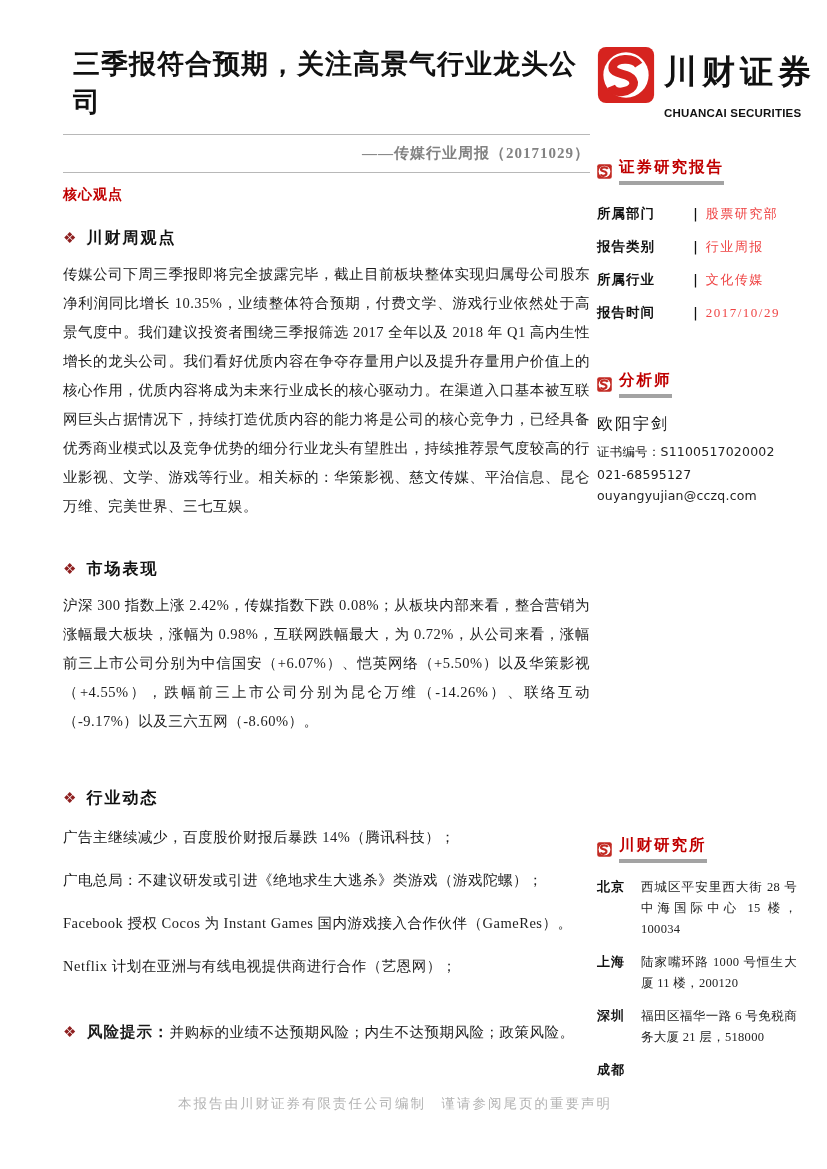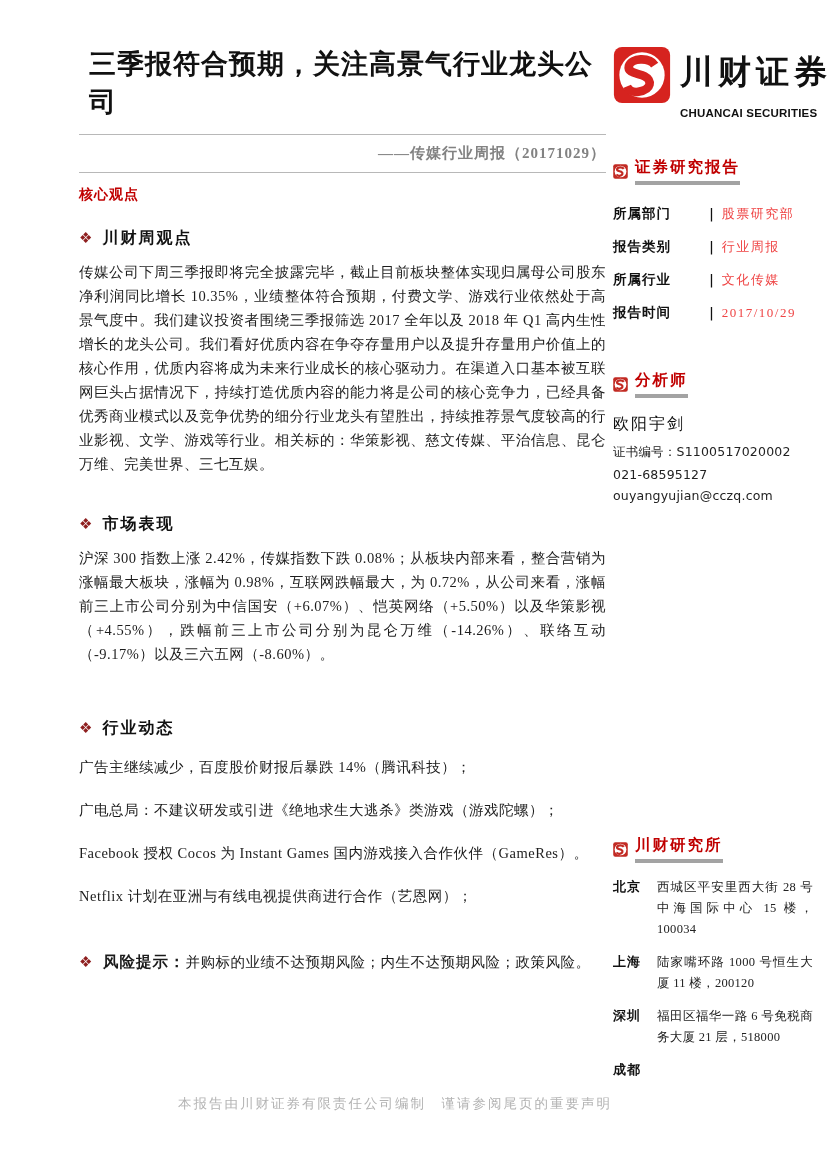--- a/index.html
+++ b/index.html
@@ -4,21 +4,20 @@
 <style>
   * { margin: 0; padding: 0; box-sizing: border-box; }
   html, body { background: #ffffff; }
   body { font-family: "Liberation Serif", "DejaVu Serif", serif; color: #1a1a1a; }
   .page {
     position: relative;
     width: 827px; height: 1169px;
     margin: 0 auto;
     background: #ffffff;
     overflow: hidden;
-    padding-left: 16px;
   }
   .content {
     display: flex;
     padding: 46px 37px 0 63px;
   }
   .left-col { width: 527px; flex: 0 0 527px; }
   .right-col { width: 200px; flex: 0 0 200px; margin-left: 7px; }
 
   
   .doc-title {
@@ -46,21 +45,21 @@
   .section-head .bullet {
     color: #8e1f1f; font-size: 15px; margin-right: 10px;
     font-family: "DejaVu Sans", sans-serif; letter-spacing: 0;
   }
   .sec-weekly { margin-top: 24px; }
   .sec-market { margin-top: 38px; }
   .sec-industry { margin-top: 52px; }
   .sec-risk { margin-top: 38px; }
   .body-para {
     margin-top: 11px;
-    font-size: 14.5px; line-height: 24px;
+    font-size: 14.5px; line-height: 29px;
     text-align: justify; color: #1c1c1c;
     letter-spacing: 0.5px;
   }
   .industry-item {
     margin-top: 14px;
     font-size: 14.5px; line-height: 29px;
     text-align: justify; color: #1c1c1c;
     letter-spacing: 0.5px;
   }
   .risk-line { font-size: 14.5px; line-height: 26px; letter-spacing: 0.5px; }

